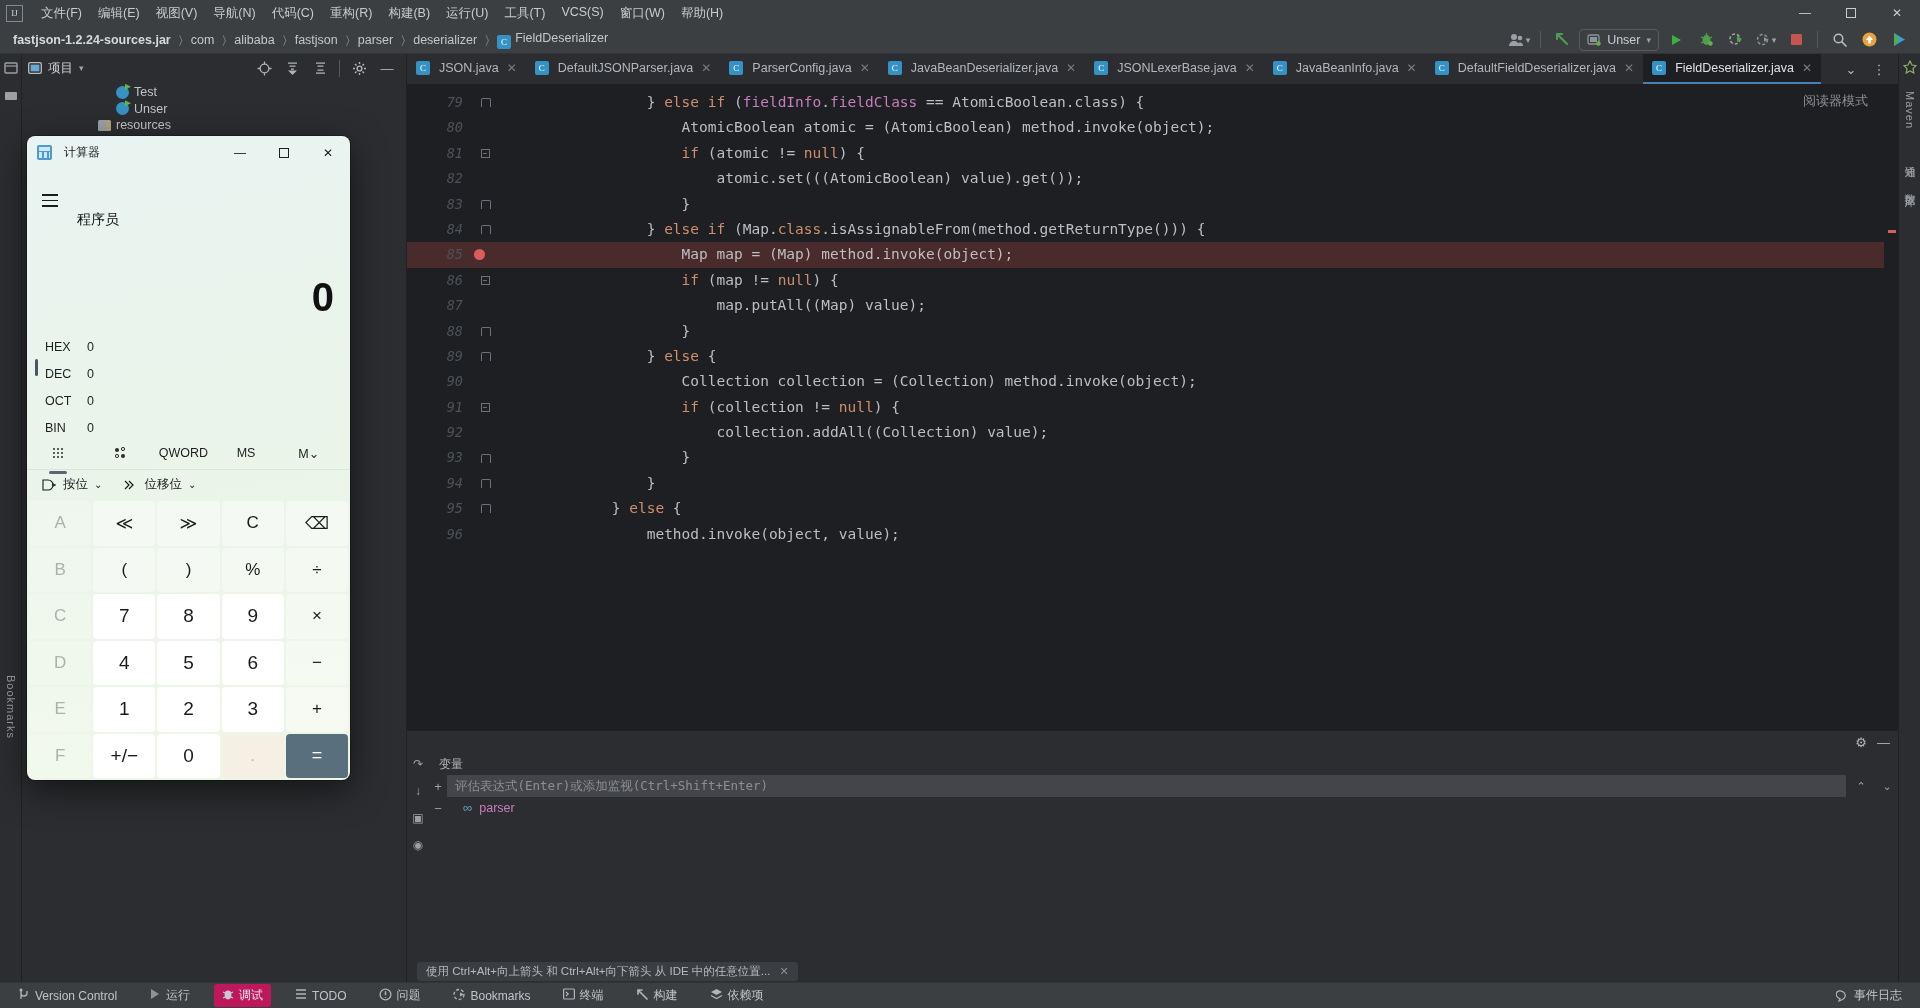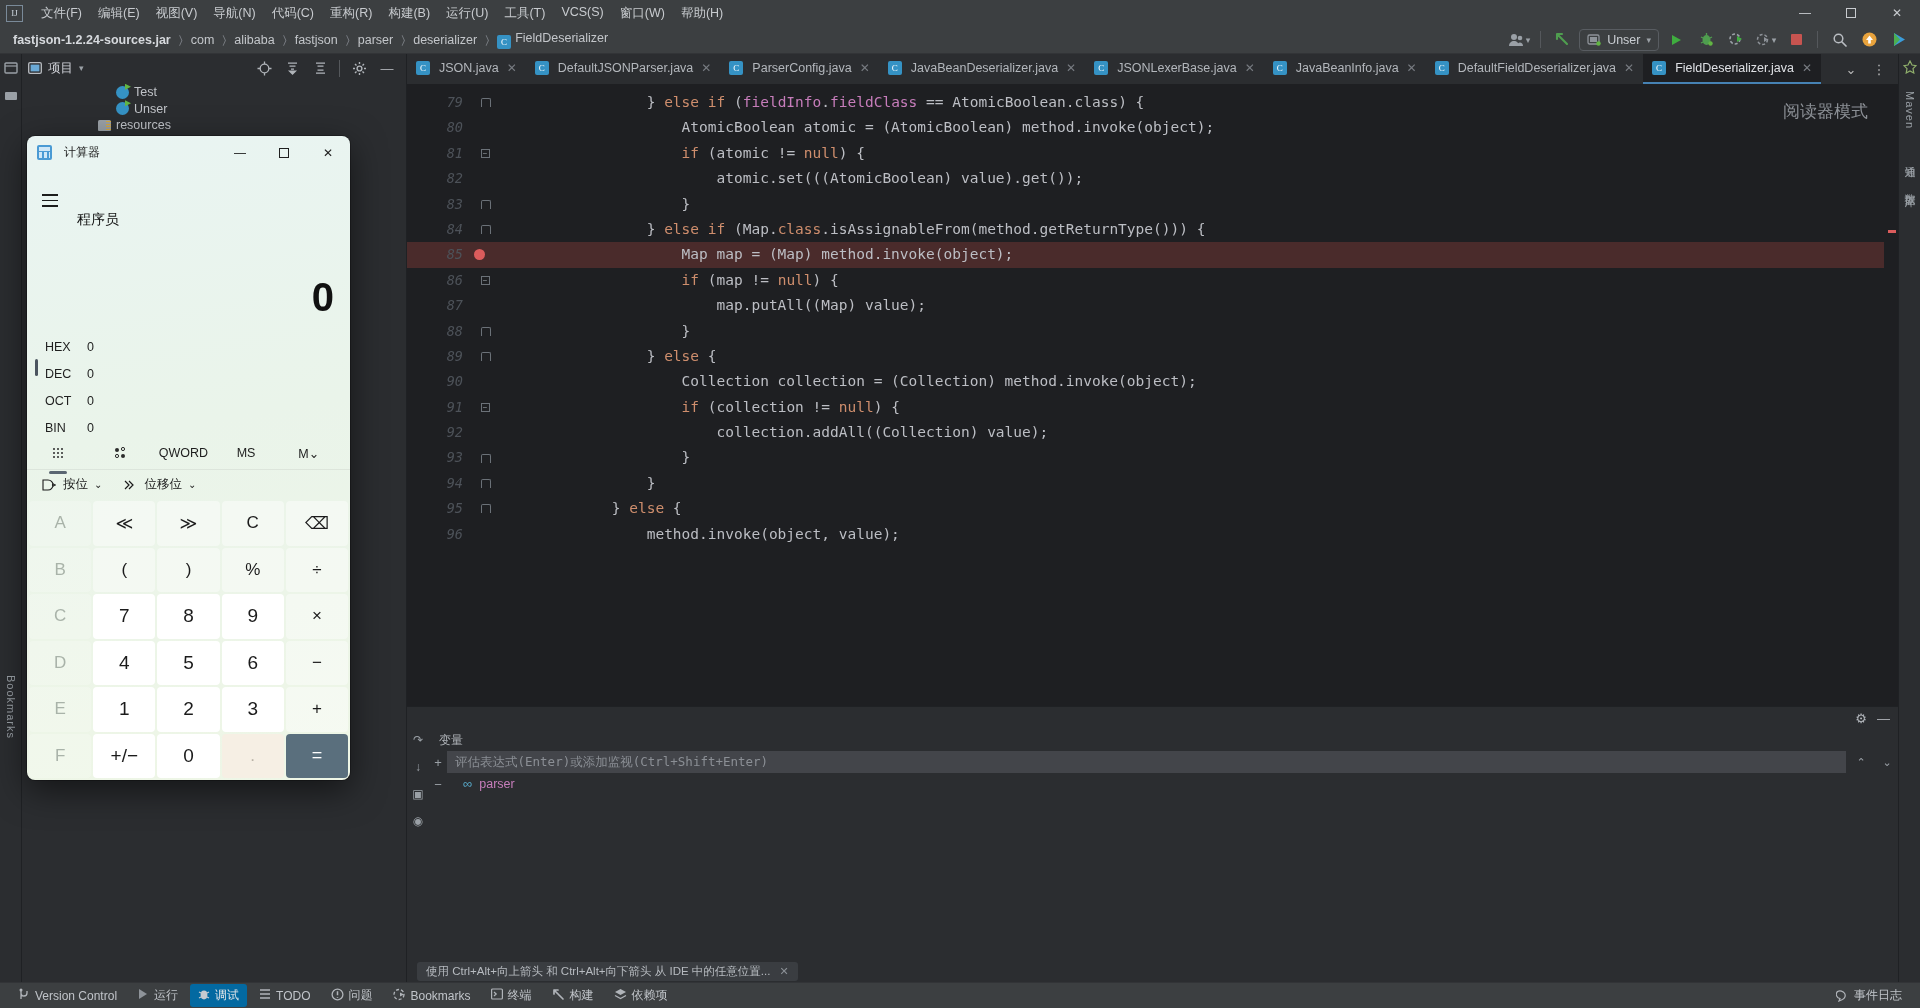--- a/index.html
+++ b/index.html
@@ -81,43 +81,43 @@
   .cline { height:25.4px; line-height:25.4px; padding-left:8px; }
   .cline.hl { background:#4a2b2b; }
   .kw { color:#cf8e6d; } .num{color:#2aacb8;} .fld{color:#c77dbb;}
 
   .rightgut { width:14px; flex:0 0 14px; background:#1e1f22; position:relative; }
   .rg-mark { position:absolute; right:2px; width:8px; height:3px; background:#db5c5c; }
 
   
   .edright { width:22px; background:#2b2d30; border-left:1px solid #1f2124; display:flex; flex-direction:column;
              align-items:center; padding-top:6px; gap:14px; }
-  .readermode { position:absolute; right:30px; top:16px; color:#8c9096; font-size:17px; }
+  .readermode { position:absolute; right:30px; top:8px; color:#8c9096; font-size:13px; }
 
   
   .debug { height:230px; flex:0 0 230px; background:#2b2d30; border-top:1px solid #1f2124; display:flex; flex-direction:column; }
   .dbg-top { height:22px; display:flex; align-items:center; padding:0 8px; }
   .dbg-body { flex:1; display:flex; min-height:0; }
   .dbg-acts { width:22px; background:#2b2d30; display:flex; flex-direction:column; align-items:center; gap:13px; padding-top:4px; }
   .dbg-main { flex:1; display:flex; flex-direction:column; min-width:0; }
   .dbg-tab { height:22px; display:flex; align-items:center; padding:0 10px; color:#b0b4b9; font-size:12px; }
   .watchrow { height:22px; background:#43454a; display:flex; align-items:center; padding:0 8px; margin:0 0 0 0; }
   .watch-ph { color:#8b8f95; font-size:12.5px; font-family:"DejaVu Sans Mono", monospace; }
   .varrow { display:flex; align-items:center; gap:7px; padding:3px 8px 3px 16px; font-size:12.5px; }
   .inf { color:#57a8c7; font-size:13px; }
   .varname { color:#c77dbb; }
 
   
-  .hintbar { height:22px; display:flex; align-items:center; background:#2b2d30; padding-left:10px;margin-top:24px; }
+  .hintbar { height:22px; display:flex; align-items:center; background:#2b2d30; padding-left:10px; }
   .hintbox { display:flex; align-items:center; gap:9px; background:#3a3d41; padding:2px 9px; border-radius:3px;
              color:#b7bbc0; font-size:11.5px; }
   .statusbar { height:26px; flex:0 0 26px; background:#3c3f41; display:flex; align-items:center; padding:0 10px; gap:3px;
                border-top:1px solid #323437; }
   .sbtn { display:flex; align-items:center; gap:5px; padding:3px 8px; font-size:12px; color:#c0c4c9; border-radius:3px; }
-  .sbtn.sel { background:#0369a1; color:#e2e5e9; }
+  .sbtn.sel { background:#be185d; color:#e2e5e9; }
   .sb-right { margin-left:auto; display:flex; align-items:center; gap:6px; }
 
   
   #calc { position:absolute; left:27px; top:136px; width:323px; height:644px; border-radius:8px;
           background:linear-gradient(170deg,#e9f4f2 0%,#eaf4ea 45%,#eef6e6 100%);
           box-shadow:0 10px 34px rgba(0,0,0,.55), 0 0 0 1px rgba(0,0,0,.25); overflow:hidden;
           display:flex; flex-direction:column; color:#1b1b1b; }
   .c-title { height:33px; display:flex; align-items:center; padding-left:10px; flex:0 0 33px; }
   .c-icon { width:15px; height:15px; border-radius:2px; background:#4a9ad4; margin-right:12px; position:relative; }
   .c-icon::after{content:""; position:absolute; left:2px; top:2px; right:2px; height:4px; background:#cfe7f7;}
@@ -524,21 +524,21 @@
             <path d="M7 1 L9 5 L13 5.6 L10 8.6 L10.8 13 L7 11 L3.2 13 L4 8.6 L1 5.6 L5 5 Z" fill="none" stroke="#8fae6b" stroke-width="1.2"></path>
           </svg>
       </span>
       <span class="vstrip-txt" style="font-size:11px;color:#9aa0a6">Maven</span>
       <span class="vstrip-txt" style="font-size:11px;color:#9aa0a6;margin-top:14px">通知</span>
       <span class="vstrip-txt" style="font-size:11px;color:#9aa0a6;margin-top:12px">数据库</span>
     </div>
   </div>
 
   <div class="statusbar">
-    <div id="sbitems" style="display:flex;align-items:center;gap:4px">
+    <div id="sbitems" style="display:flex;align-items:center;gap:16px">
         <div class="sbtn">
           <span><svg width="12" height="13" viewBox="0 0 12 13">
               <path d="M3 2 V11 M3 5 A3 3 0 0 0 9 5 V3" stroke="#b0b4b9" stroke-width="1.3" fill="none"></path>
               <circle cx="3" cy="2" r="1.5" fill="#b0b4b9"></circle>
             </svg></span>
           <span>Version Control</span>
         </div>
         <div class="sbtn">
           <span><svg width="12" height="12" viewBox="0 0 12 12">
               <path d="M2 1 L10 6 L2 11 Z" fill="#8e9399"></path>

